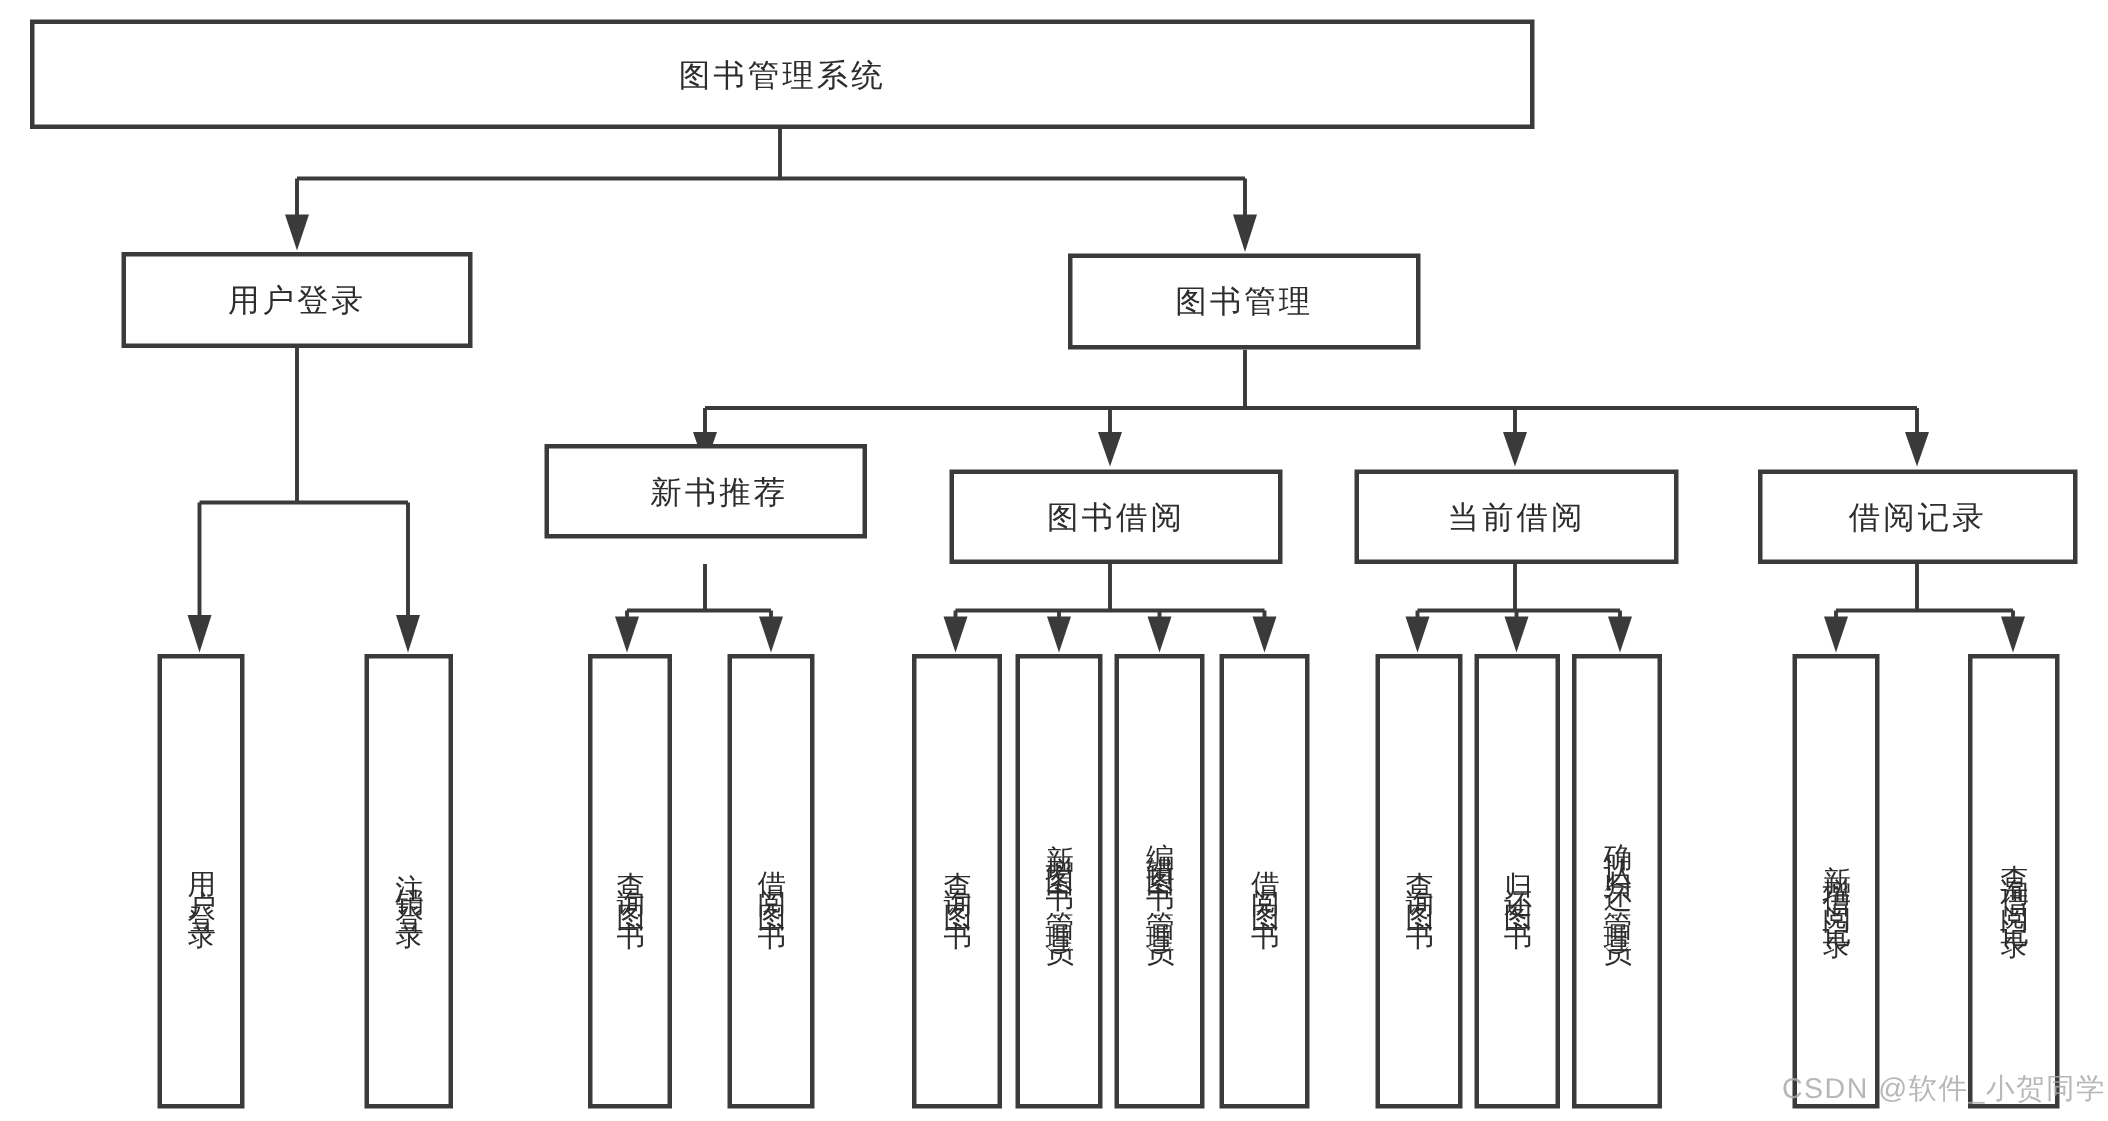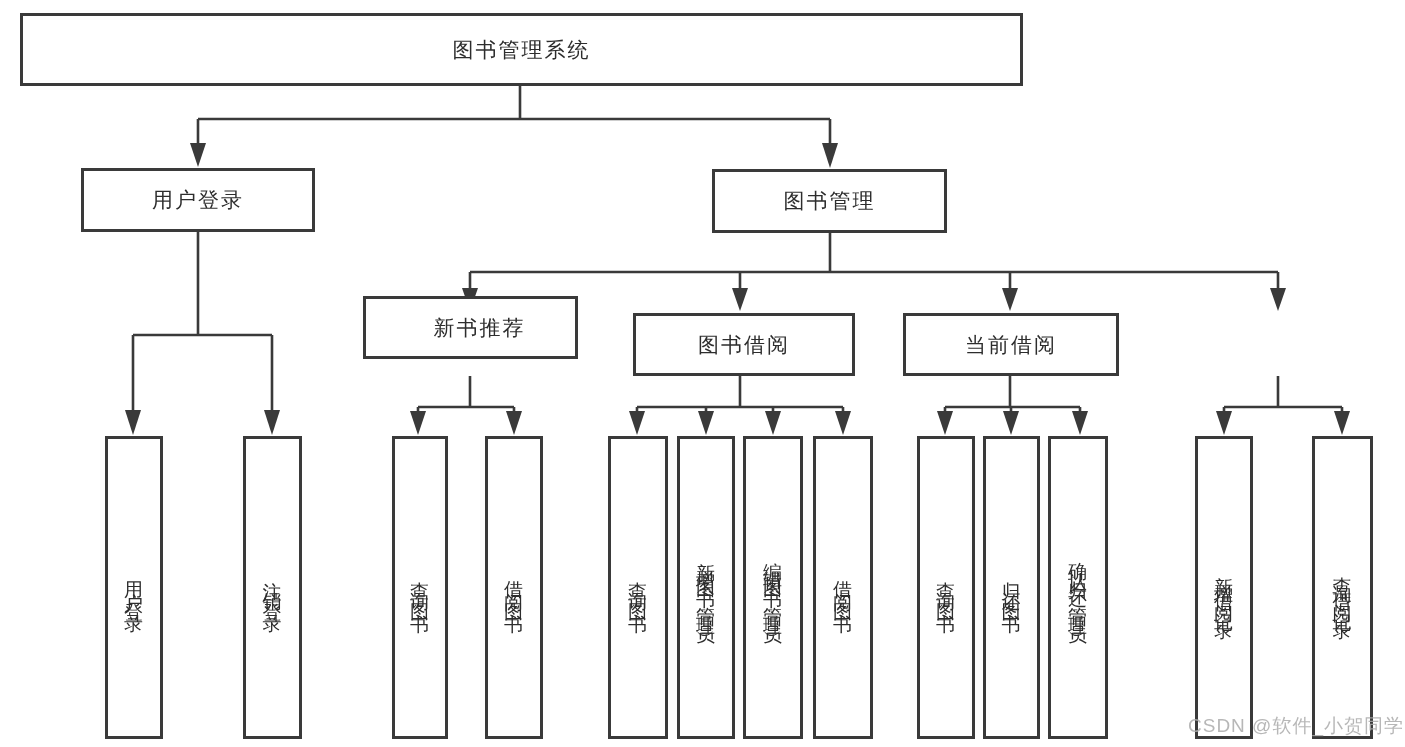--- a/index.html
+++ b/index.html
@@ -118,20 +118,23 @@
 
   <div class="box h" style="left:363px; top:296px; width:215px; height:63px;padding-left:18px;">
     <span class="label">新书推荐</span>
   </div>
   <div class="box h" style="left:633px; top:313px; width:222px; height:63px;">
     <span class="label">图书借阅</span>
   </div>
   <div class="box h" style="left:903px; top:313px; width:216px; height:63px;">
     <span class="label">当前借阅</span>
   </div>
+  <div class="box h" style="left:1172px; top:313px; width:213px; height:63px;">
+    <span class="label">借阅记录</span>
+  </div>
 
   <div class="box v" style="left:105px; top:436px; width:58px; height:303px;">
     <span class="label">用户登录</span>
   </div>
   <div class="box v" style="left:243px; top:436px; width:59px; height:303px;">
     <span class="label">注销登录</span>
   </div>
 
   <div class="box v" style="left:392px; top:436px; width:56px; height:303px;">
     <span class="label">查询图书</span>

